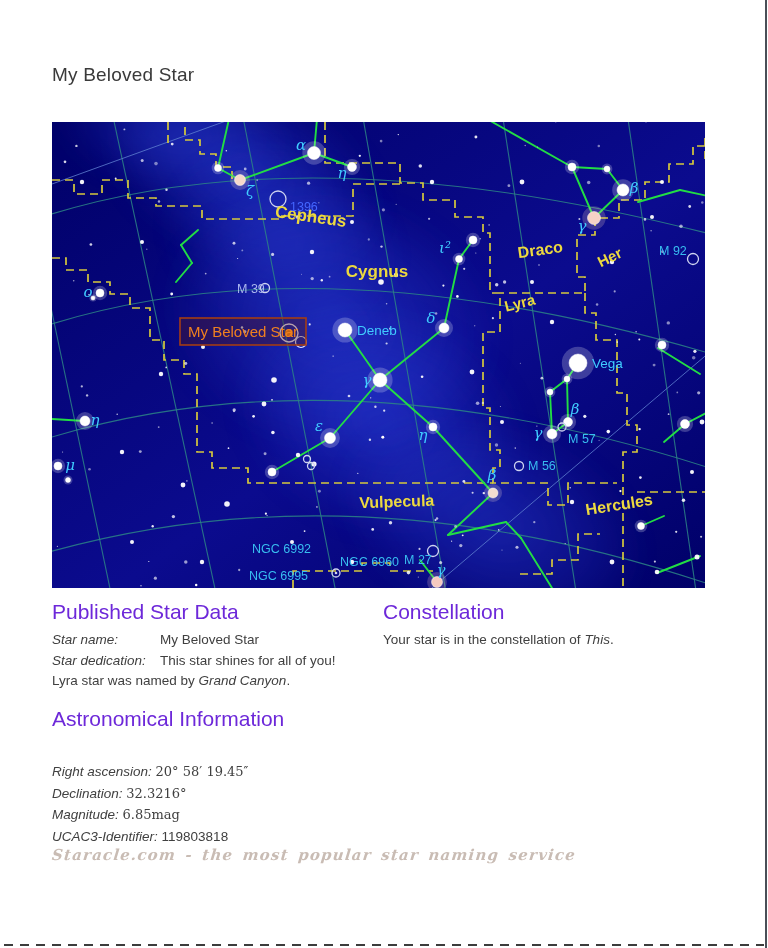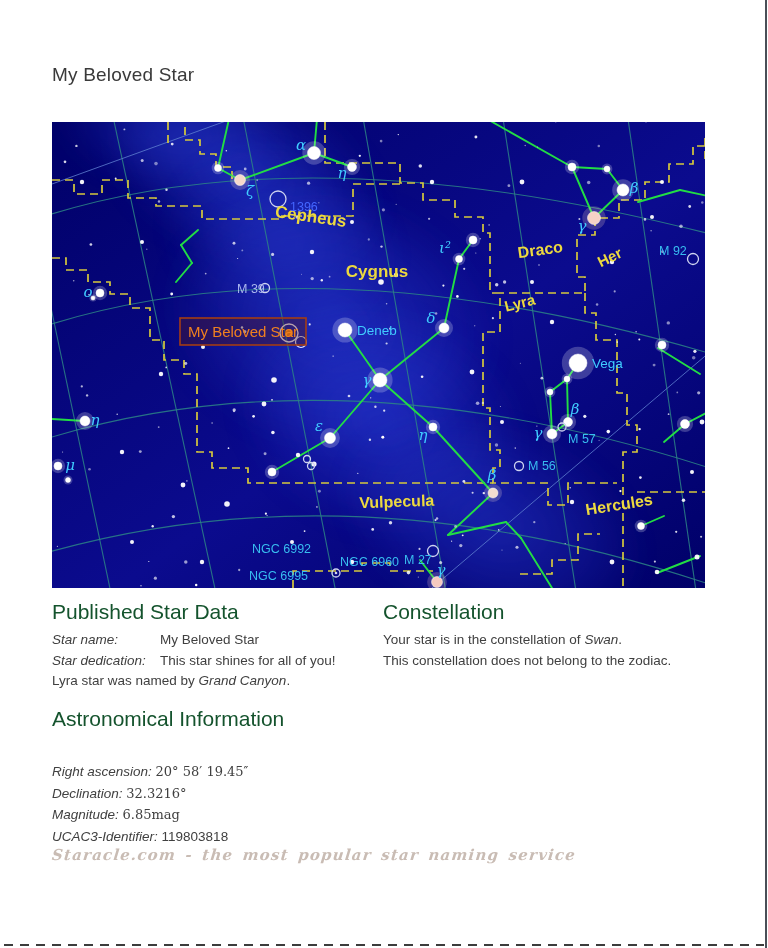--- a/index.html
+++ b/index.html
@@ -3,21 +3,21 @@
 <meta charset="utf-8">
 <style>
   html,body{margin:0;padding:0;}
   body{width:768px;height:948px;position:relative;background:#ffffff;
        font-family:"Liberation Sans",sans-serif;overflow:hidden;}
   #page-title{position:absolute;left:52px;top:64px;font-size:19px;color:#3a3a3a;
        letter-spacing:.2px;}
   #chart-wrap{position:absolute;left:52px;top:122px;width:653px;height:466px;background:#000070;}
   #chart-wrap svg{display:block;}
   
-  .section-heading{position:absolute;font-size:21px;color:#14532d;font-weight:400;}
+  .section-heading{position:absolute;font-size:21px;color:#6d28d9;font-weight:400;}
   .rows{position:absolute;font-size:13.5px;color:#404040;line-height:20.5px;}
   .lab{font-style:italic;}
   .ital{font-style:italic;}
   .pair{display:flex;}
   .pair .lab{width:108px;flex:none;}
   .serifval{font-family:"DejaVu Serif",serif;font-size:13px;text-align:center;}
   #footer-line{position:absolute;left:52px;top:846px;font-family:"DejaVu Serif",serif;
       font-style:italic;font-weight:bold;font-size:15px;color:#c9bcb4;letter-spacing:1.2px;
       word-spacing:3px;transform:skewX(-6deg);}
   #page-edge-right{position:absolute;right:1px;top:0;width:2px;height:948px;background:#4a4f57;}
@@ -448,23 +448,22 @@
     <span>This star shines for all of you!</span>
   </div>
   <div>
     <span>Lyra star was named by </span><span class="ital">Grand Canyon</span><span>.</span>
   </div>
 </div>
 
 <div class="section-heading" style="left:383px;top:600px;">Constellation</div>
 <div class="rows" style="left:383px;top:630px;width:360px;">
   <div>
-    <span>Your star is in the constellation of </span><span class="ital">Swan</span><span>.</span>
-  </div>
-  <div>This constellation does not belong to the zodiac.</div>
+    <span>Your star is in the constellation of </span><span class="ital">This</span><span>.</span>
+  </div>
 </div>
 
 <div class="section-heading" style="left:52px;top:707px;">Astronomical Information</div>
 <div class="rows" style="left:52px;top:761px;width:360px;line-height:21.5px;">
   <div>
     <span class="lab">Right ascension:</span>
     <span class="serifval">20° 58′ 19.45″</span>
   </div>
   <div>
     <span class="lab">Declination:</span>

